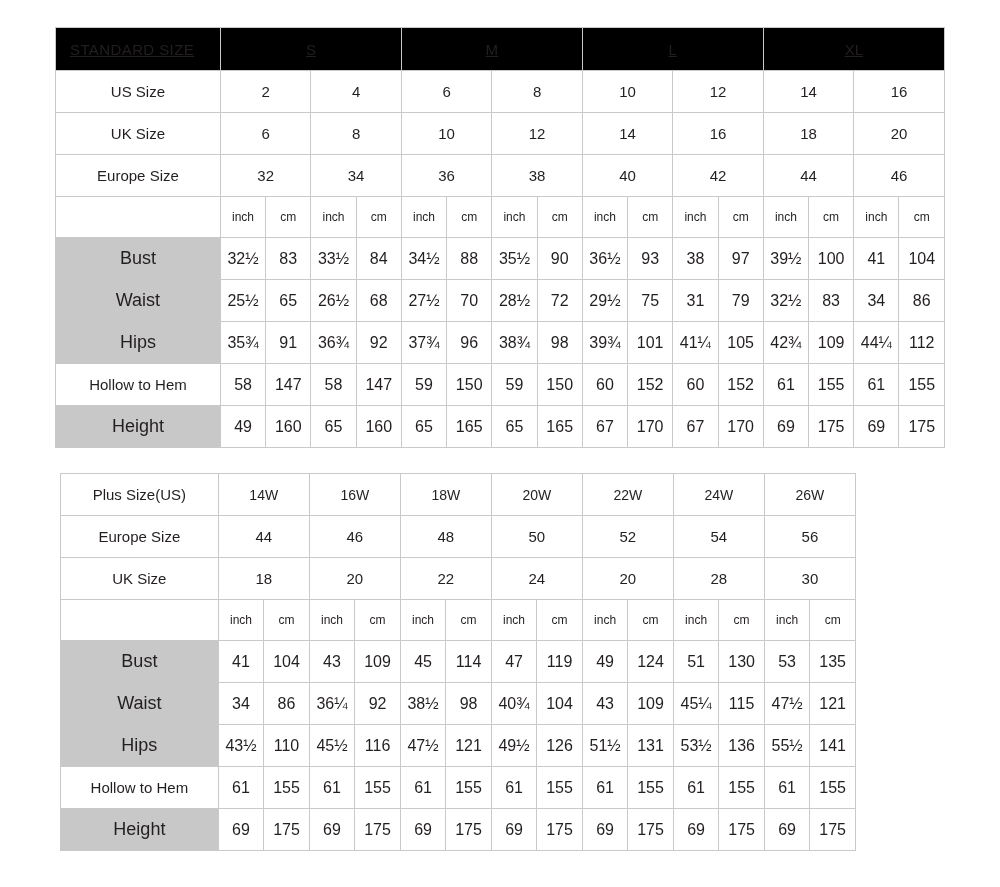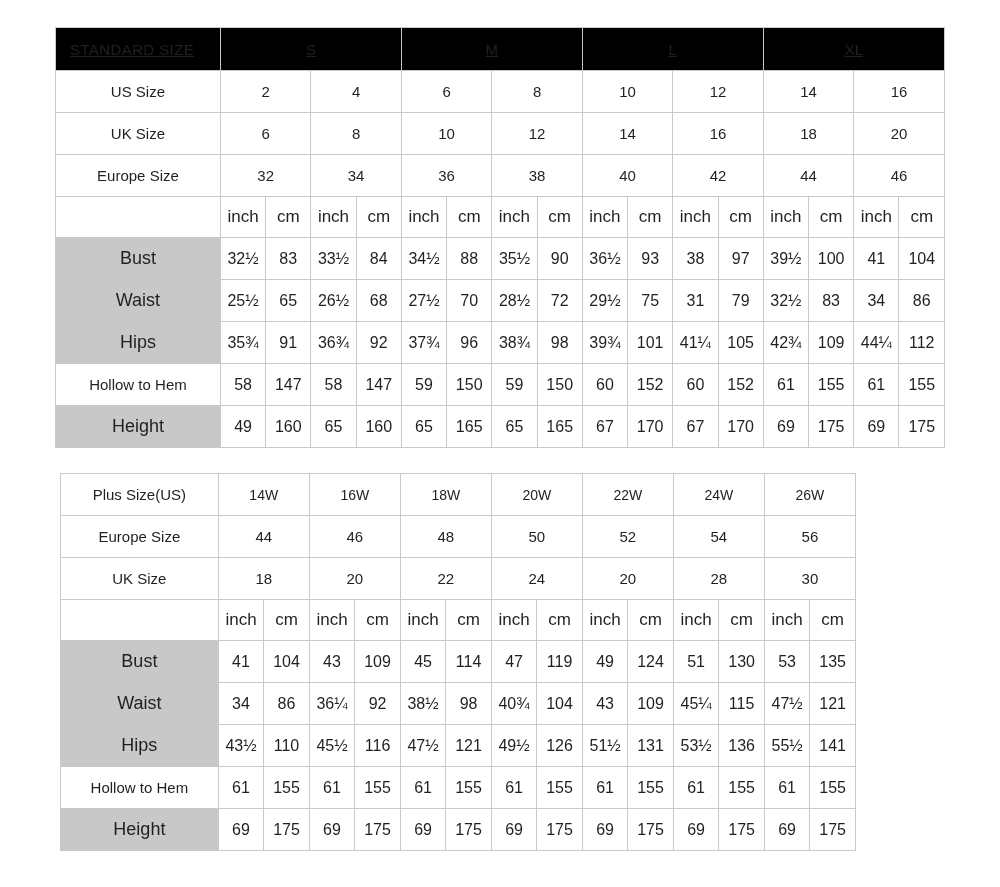--- a/index.html
+++ b/index.html
@@ -75,21 +75,21 @@
     font-size: 18px;
     height: 41px;
     background: #c8c8c8;
   }
 
   .val {
     font-size: 15px;
     height: 41px;
   }
   .unit {
-    font-size: 17px;
+    font-size: 12px;
     height: 40px;
     color: #333;
   }
   .blank-cell {
     height: 40px;
     background: #ffffff;
   }
 
   
   .plus-hdr td {

